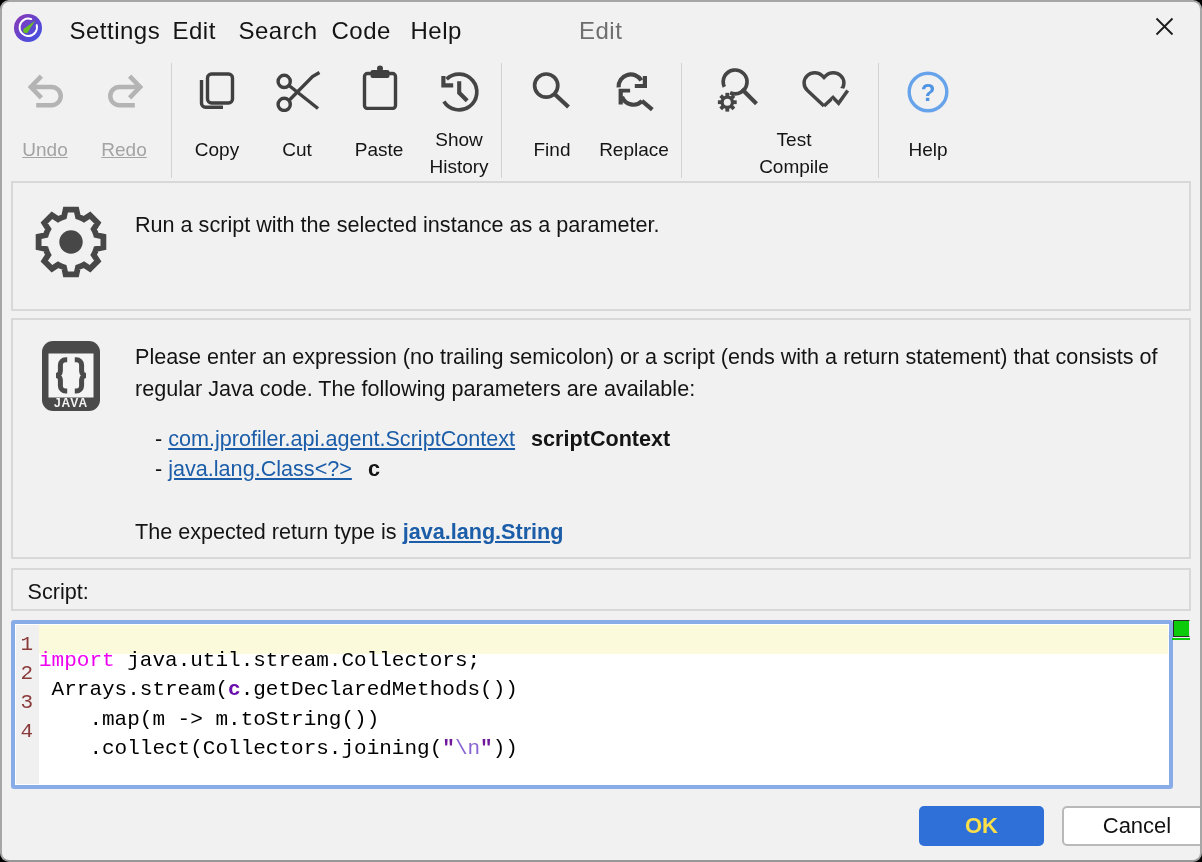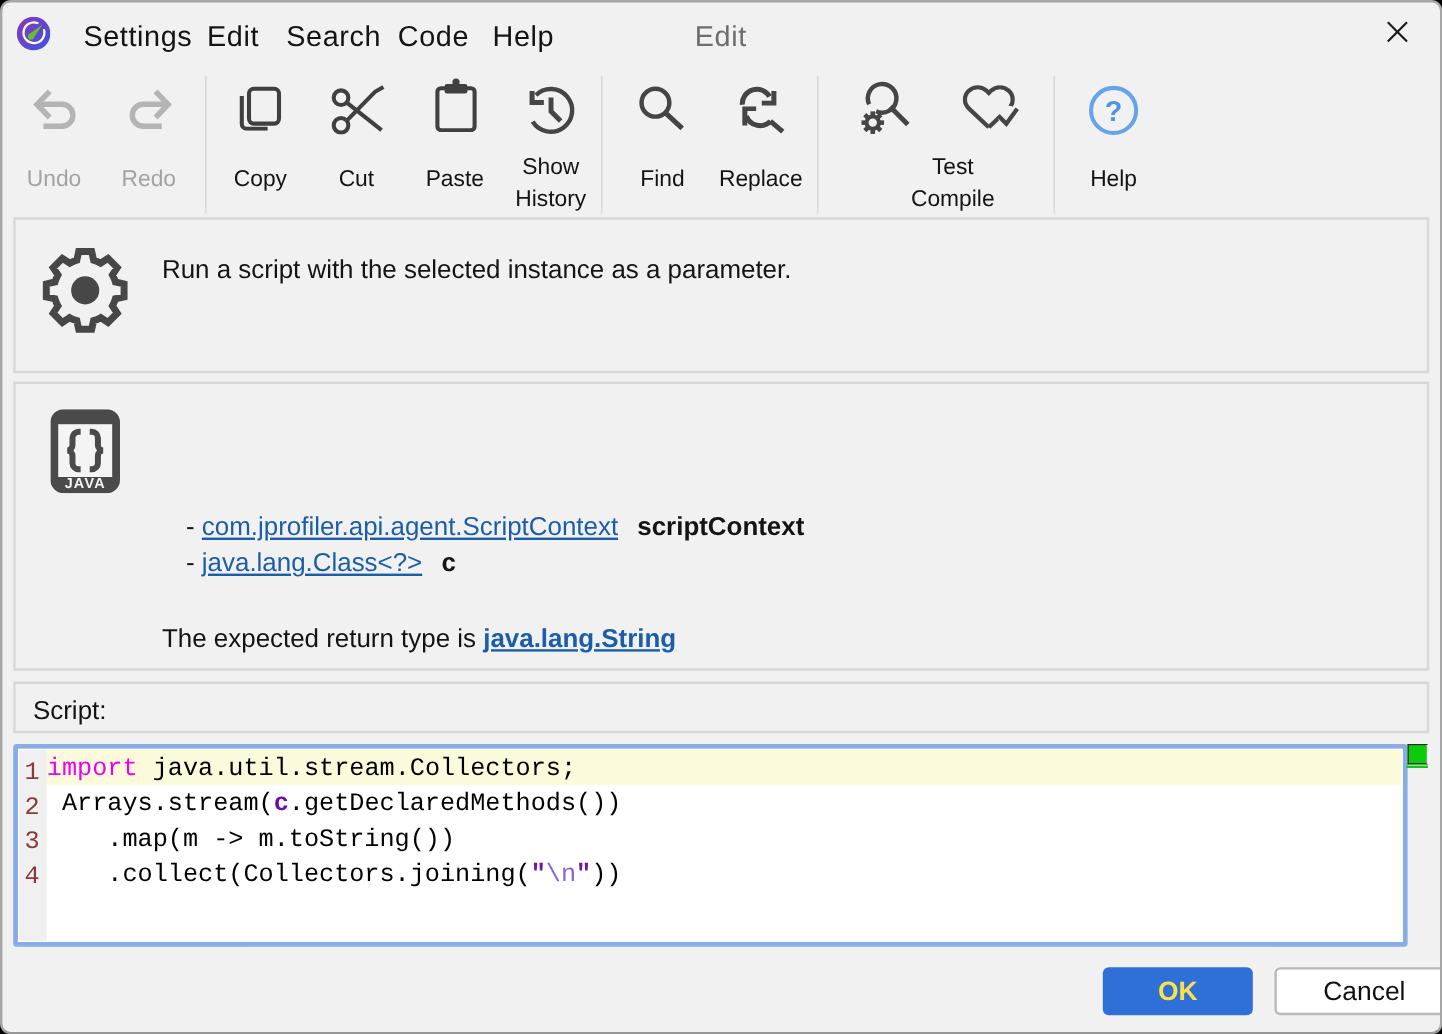--- a/index.html
+++ b/index.html
@@ -7,33 +7,33 @@
 .win{position:absolute;left:0;top:0;width:1202px;height:862px;background:#f1f1f1;
   border:2px solid #a6a6a6;border-bottom-color:#979797;border-radius:9px;
   font-family:"Liberation Sans",sans-serif;color:#141414;overflow:hidden;-webkit-font-smoothing:antialiased;}
 .abs{position:absolute;}
 
 .menu{position:absolute;top:0;left:0;right:0;height:56px;font-size:24px;letter-spacing:0.5px;}
 .menu span{position:absolute;top:15px;}
 .mtitle{color:#6e6e6e;}
 
 .tb-lab{position:absolute;font-size:19px;text-align:center;line-height:27px;transform:translateX(-50%);white-space:nowrap;}
-.tb-gray{color:#a3a3a3;}
+.tb-gray{color:#a3a3a3;text-decoration:underline;}
 .tb-sep{position:absolute;top:61px;height:115px;width:1px;background:#d2d2d2;}
 .ticon{position:absolute;transform:translateX(-50%);}
 
 .panel{position:absolute;left:9px;width:1180px;border:2px solid #d8d8d8;background:#f1f1f1;}
 
 a.lnk{color:#1b5da8;text-decoration:underline;}
 
 .edwrap{position:absolute;left:9px;top:618px;width:1162px;height:169px;background:#88ace8;border-radius:3px;}
 .edinner{position:absolute;left:4px;top:4px;right:4px;bottom:4px;background:#ffffff;border:1px solid #fff;}
 .gutter{position:absolute;left:0;top:0;bottom:0;width:23px;background:#f0f0f0;}
 .lnum{position:absolute;width:17px;text-align:right;font-family:"Liberation Mono",monospace;font-size:21px;line-height:33px;height:29.3px;padding-top:2.5px;color:#8b3a3a;}
-.cline{position:absolute;left:23px;right:0;height:29.3px;font-family:"Liberation Mono",monospace;font-size:21px;line-height:33px;height:29.3px;padding-top:0;white-space:pre;color:#000;}
+.cline{position:absolute;left:23px;right:0;height:29.3px;font-family:"Liberation Mono",monospace;font-size:21px;line-height:33px;height:29.3px;padding-top:19px;white-space:pre;color:#000;}
 .hl1{background:#fbfbdc;}
 .kw{color:#ee00ee;}
 .vc{color:#6a0dad;font-weight:bold;}
 .qq{color:#70189c;font-weight:bold;}
 .esc{color:#8a63d2;}
 
 .btn{position:absolute;top:804px;height:40px;border-radius:5px;font-size:22px;
   display:flex;align-items:center;justify-content:center;}
 .ok{left:917px;width:125px;background:#2e70d8;color:#fde047;font-weight:bold;}
 .cancel{left:1060px;width:150px;background:#fff;border:2px solid #b9b9b9;color:#111;}
@@ -181,20 +181,23 @@
       <svg width="58" height="70" viewBox="0 0 58 70">
         <rect x="0" y="0" width="58" height="70" rx="11" fill="#4a4a4a"></rect>
         <rect x="6.5" y="12.5" width="45" height="44" fill="#f4f4f4"></rect>
         <g fill="none" stroke="#4a4a4a" stroke-width="5">
           <path d="M 25.2 18.8 h -1.6 a 5.2 5.2 0 0 0 -5.2 5.2 v 6 a 4.4 4.4 0 0 1 -4.4 4.4 a 4.4 4.4 0 0 1 4.4 4.4 v 6 a 5.2 5.2 0 0 0 5.2 5.2 h 1.6"></path>
           <path d="M 32.8 18.8 h 1.6 a 5.2 5.2 0 0 1 5.2 5.2 v 6 a 4.4 4.4 0 0 0 4.4 4.4 a 4.4 4.4 0 0 0 -4.4 4.4 v 6 a 5.2 5.2 0 0 1 -5.2 5.2 h -1.6"></path>
         </g>
         <text x="29" y="65.5" text-anchor="middle" font-family="Liberation Sans" font-size="12" font-weight="bold" fill="#f4f4f4" letter-spacing="1">JAVA</text>
       </svg>
     </div>
+    <div class="abs" style="left:122px;top:21.2px;font-size:21.6px;line-height:31.5px;width:1065px;">
+      Please enter an expression (no trailing semicolon) or a script (ends with a return statement) that consists of<br>regular Java code. The following parameters are available:
+    </div>
     <div class="abs" style="left:142px;top:136.3px;font-size:21.6px;">- <a class="lnk">java.lang.Class&lt;?&gt;</a>&nbsp; <b style="margin-left:4px">c</b></div>
     <div class="abs" style="left:142px;top:105.8px;font-size:21.6px;">- <a class="lnk">com.jprofiler.api.agent.ScriptContext</a>&nbsp; <b style="margin-left:4px">scriptContext</b></div>
     <div class="abs" style="left:122px;top:198.8px;font-size:21.6px;">The expected return type is <a class="lnk" style="font-weight:bold">java.lang.String</a></div>
   </div>
 
   <div class="panel" style="top:566px;height:43px;">
     <div class="abs" style="left:14.5px;top:9px;font-size:21.6px;">Script:</div>
   </div>
 
   <div class="edwrap">

